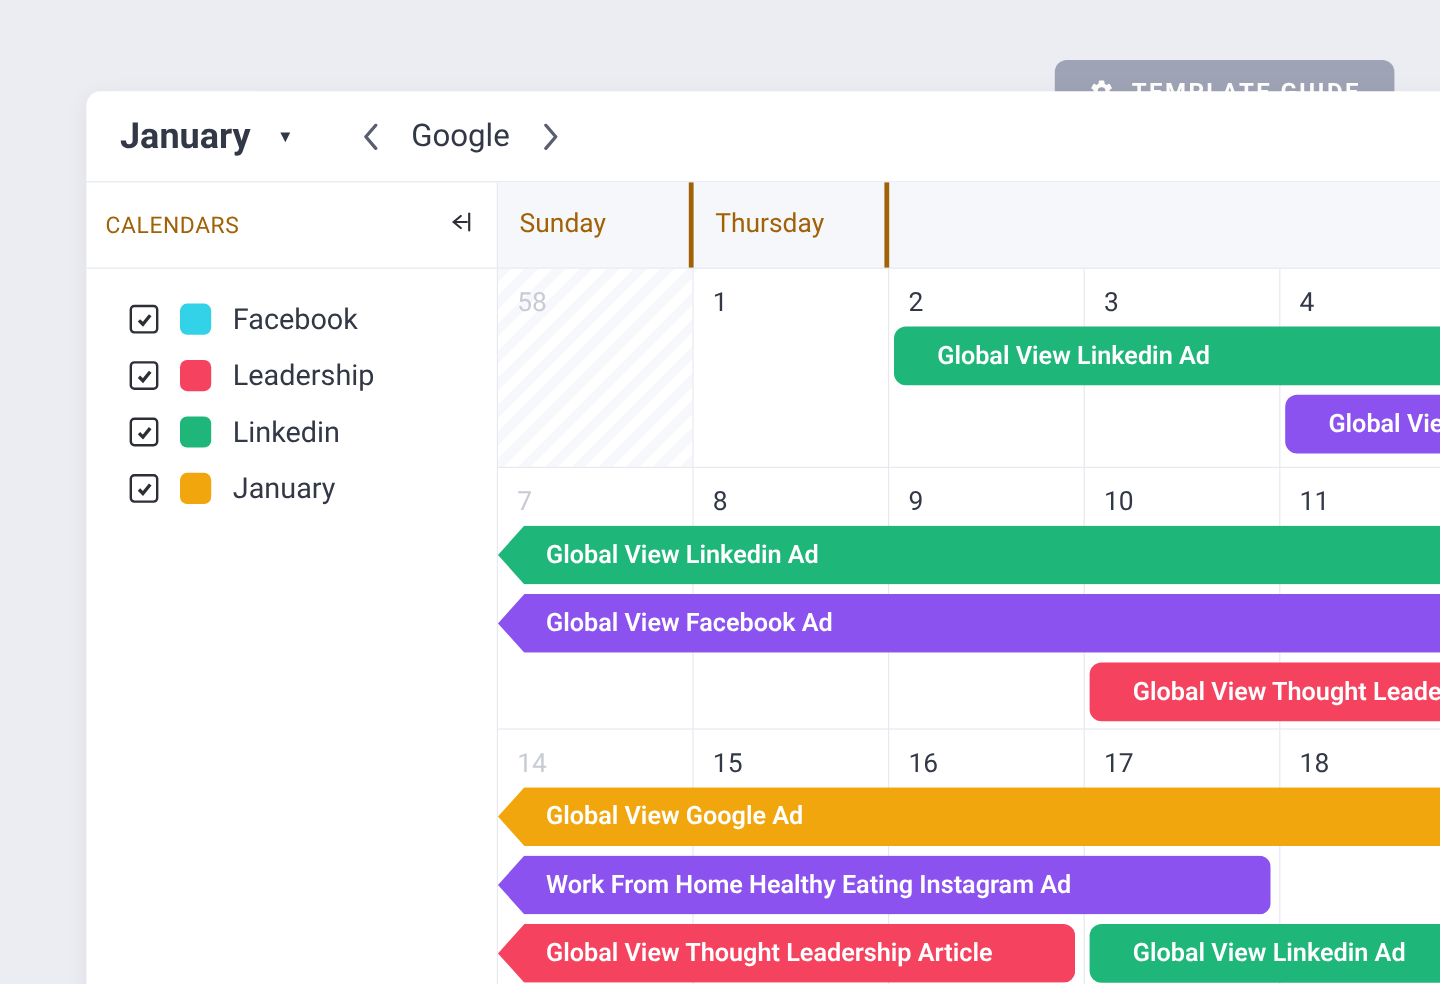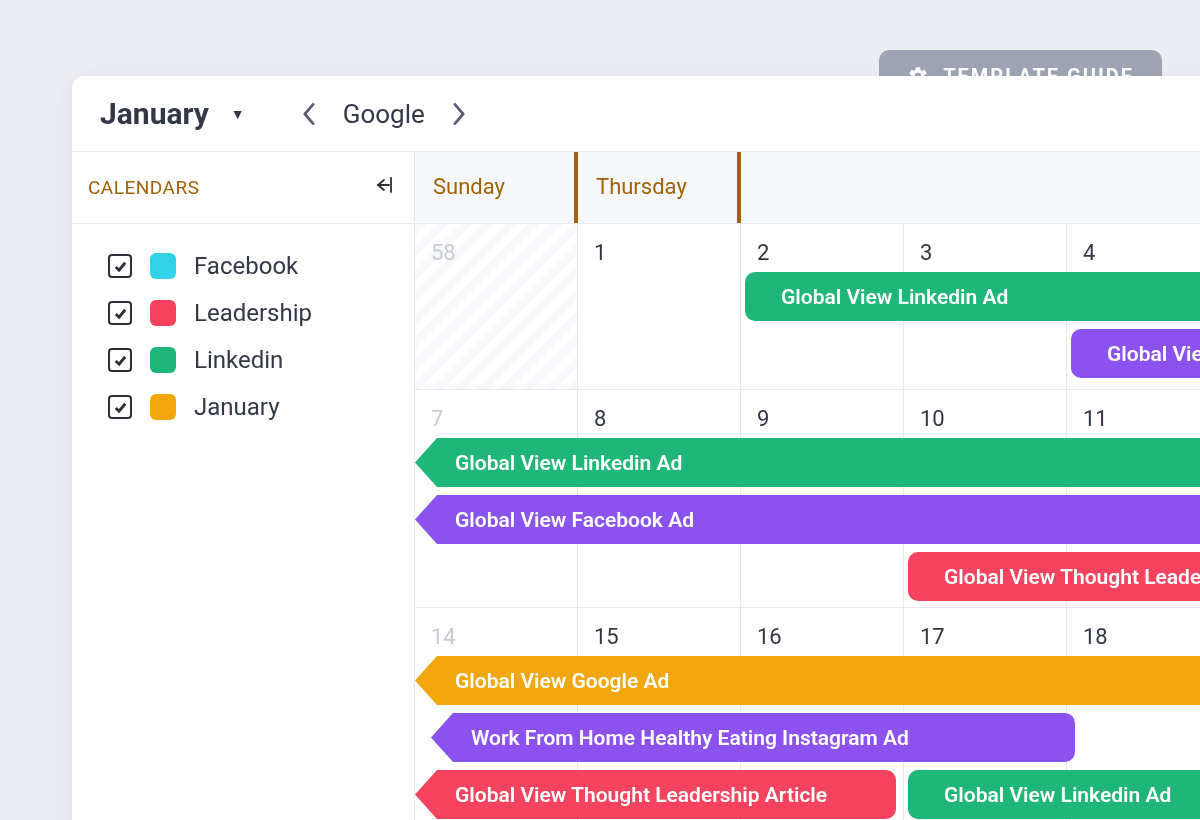--- a/index.html
+++ b/index.html
@@ -359,21 +359,21 @@
               <div class="datecell muted">14</div>
               <div class="datecell">15</div>
               <div class="datecell">16</div>
               <div class="datecell">17</div>
               <div class="datecell">18</div>
               <div class="week-events">
                 <div class="lane">
                   <div class="ev c-google arrow-left flat-right" style="left: 0px; width: 900px;">Global View Google Ad</div>
                 </div>
                 <div class="lane">
-                  <div class="ev c-facebook arrow-left" style="left: 16px; width: 644px;">Work From Home Healthy Eating Instagram Ad</div>
+                  <div class="ev c-facebook arrow-left" style="left: 0px; width: 644px;">Work From Home Healthy Eating Instagram Ad</div>
                 </div>
                 <div class="lane">
                   <div class="ev c-leadership arrow-left" style="left: 0px; width: 481px;">Global View Thought Leadership Article</div>
                   <div class="ev c-linkedin flat-right" style="left: 493px; width: 407px;">Global View Linkedin Ad</div>
                 </div>
               </div>
             </div>
           </div>
       </div>
 

